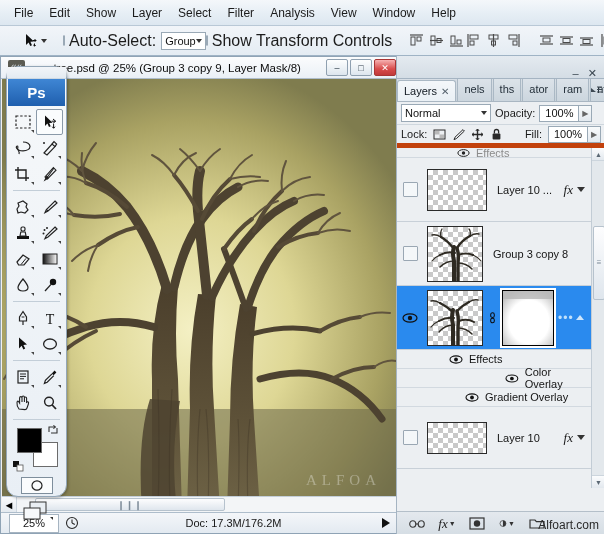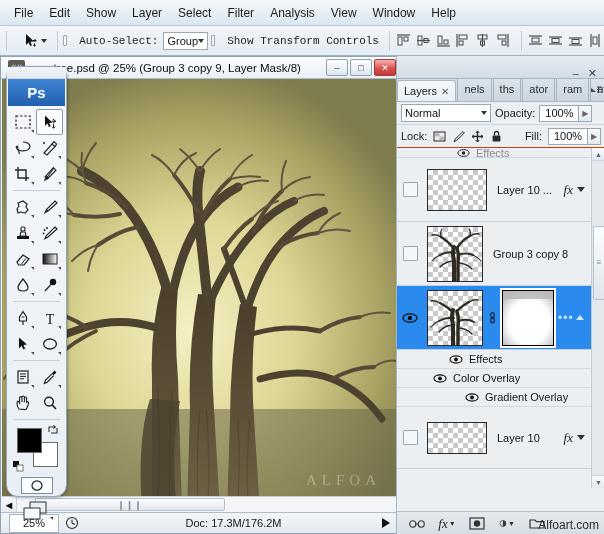--- a/index.html
+++ b/index.html
@@ -43,21 +43,21 @@
   }
   .cursor-ico { width:14px; height:15px; display:block; }
   .tri-down {
     width:0;height:0;border-left:3.5px solid transparent;
     border-right:3.5px solid transparent;border-top:4px solid #333;
   }
   .chk {
     width:11px;height:11px;background:#f7f9fb;border:1px solid #9aa9b6;
     display:inline-block; vertical-align:middle; border-radius:1px;
   }
-  .ob-label { font-size:11px; color:#1c1c1c; margin-left:12px; white-space:nowrap;font-family:Liberation Mono, monospace;}
+  .ob-label { font-size:16px; color:#1c1c1c; margin-left:4px; white-space:nowrap;}
   .ob-select {
     width:78px;height:18px;background:#fff;border:1px solid #9aa9b6;
     display:flex;align-items:center;justify-content:space-between;
     padding:0 3px;margin-left:5px;font-size:11px;color:#111;
   }
   .align-group { display:flex; align-items:center; gap:3px; }
   .align-ico { width:17px; height:17px; display:block; }
 
   
   .docwin {
@@ -228,21 +228,21 @@
     width:40px;height:17px;background:#fff;border:1px solid #9aa9b6;
     font-size:11px; color:#111; display:flex;align-items:center;justify-content:center;
   }
   .num-spin {
     width:13px;height:17px;border:1px solid #9aa9b6;border-left:none;
     background:linear-gradient(180deg,#f8fafb,#e3e9ef);
     display:flex;align-items:center;justify-content:center;
   }
   .lockrow {
     height:23px; display:flex; align-items:center; padding:0 4px; gap:6px;
-    border-bottom:1px solid #c2410c;
+    border-bottom:5px solid #c2410c;
   }
   .lock-ico { width:13px;height:13px; display:block; }
 
   
   .layerlist {
     position:absolute; left:0; top:46px; width:194px; height:340px;
     overflow:hidden; background:#eceff2;
   }
   .lrow {
     position:relative; display:flex; align-items:center;
@@ -972,21 +972,21 @@
 
         <div class="fxrow" style="padding-left:52px">
           <svg width="14" height="11" viewBox="0 0 14 11">
             <ellipse cx="7" cy="5.5" rx="6" ry="3.6" fill="none" stroke="#111" stroke-width="1.1"></ellipse>
             <circle cx="7" cy="5.5" r="1.9" fill="#111"></circle>
           </svg>
           <span>Effects</span>
         </div>
 
 
-        <div class="fxrow" style="padding-left:36px">
+        <div class="fxrow" style="padding-left:108px">
           <svg width="14" height="11" viewBox="0 0 14 11">
             <ellipse cx="7" cy="5.5" rx="6" ry="3.6" fill="none" stroke="#111" stroke-width="1.1"></ellipse>
             <circle cx="7" cy="5.5" r="1.9" fill="#111"></circle>
           </svg>
           <span>Color Overlay</span>
         </div>
 
         <div class="fxrow" style="padding-left:68px">
           <svg width="14" height="11" viewBox="0 0 14 11">
             <ellipse cx="7" cy="5.5" rx="6" ry="3.6" fill="none" stroke="#111" stroke-width="1.1"></ellipse>

